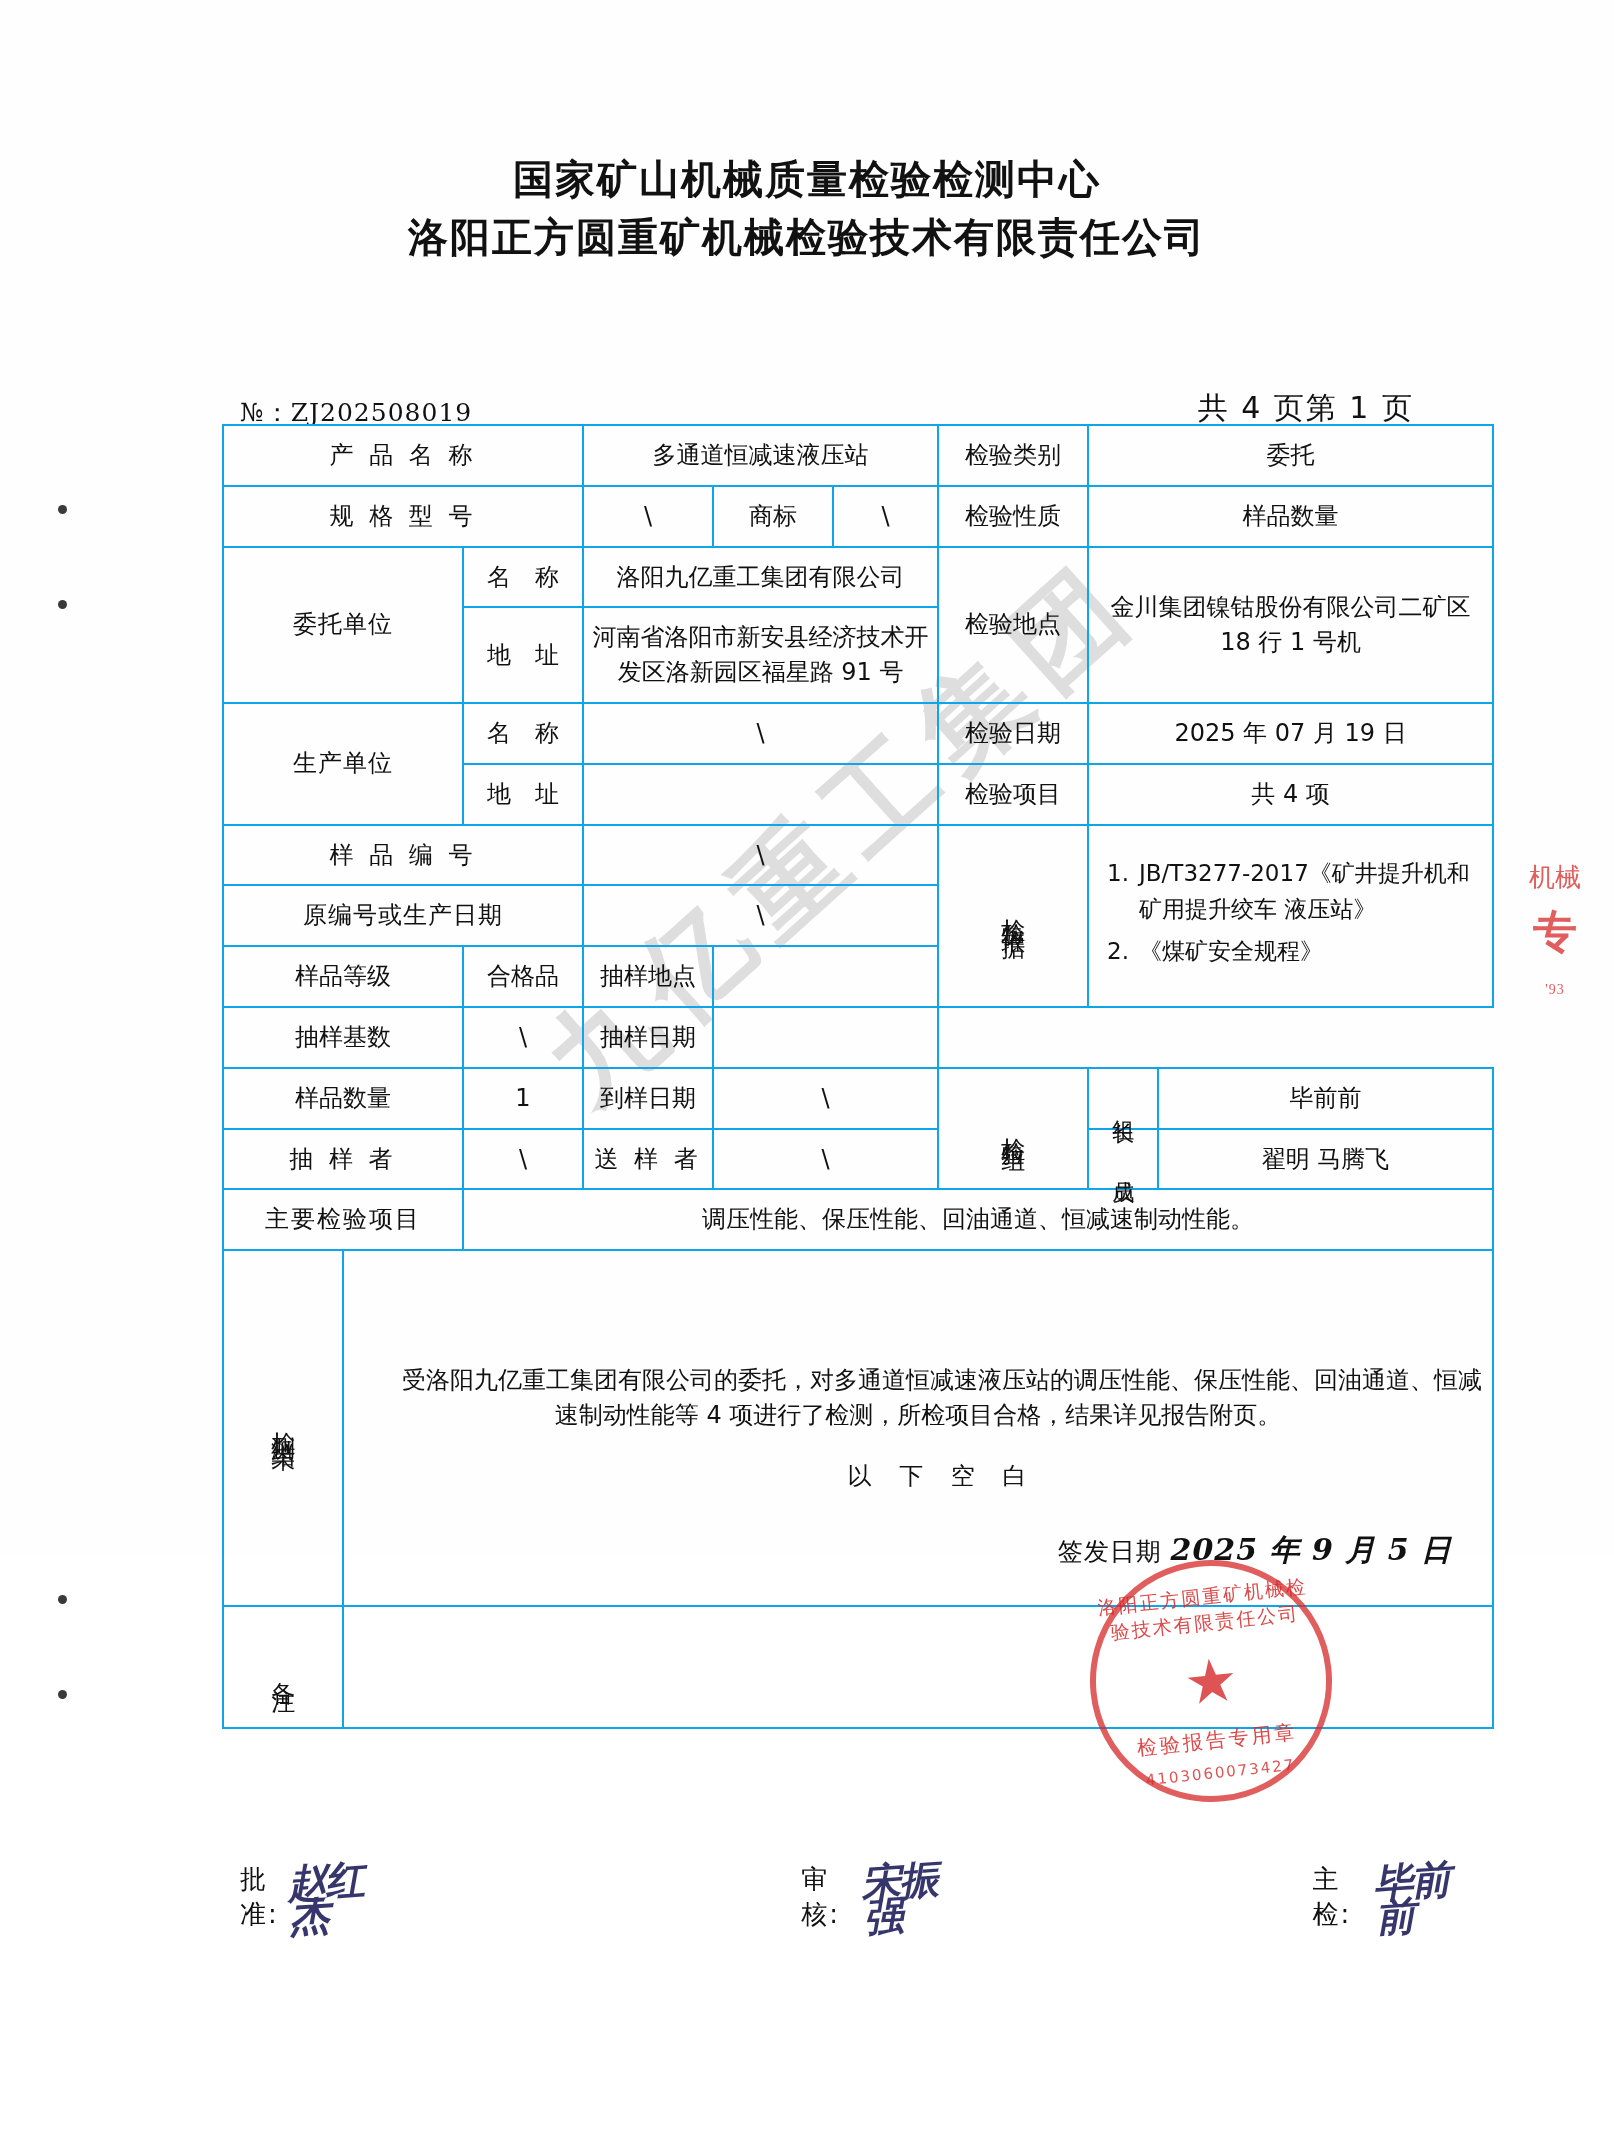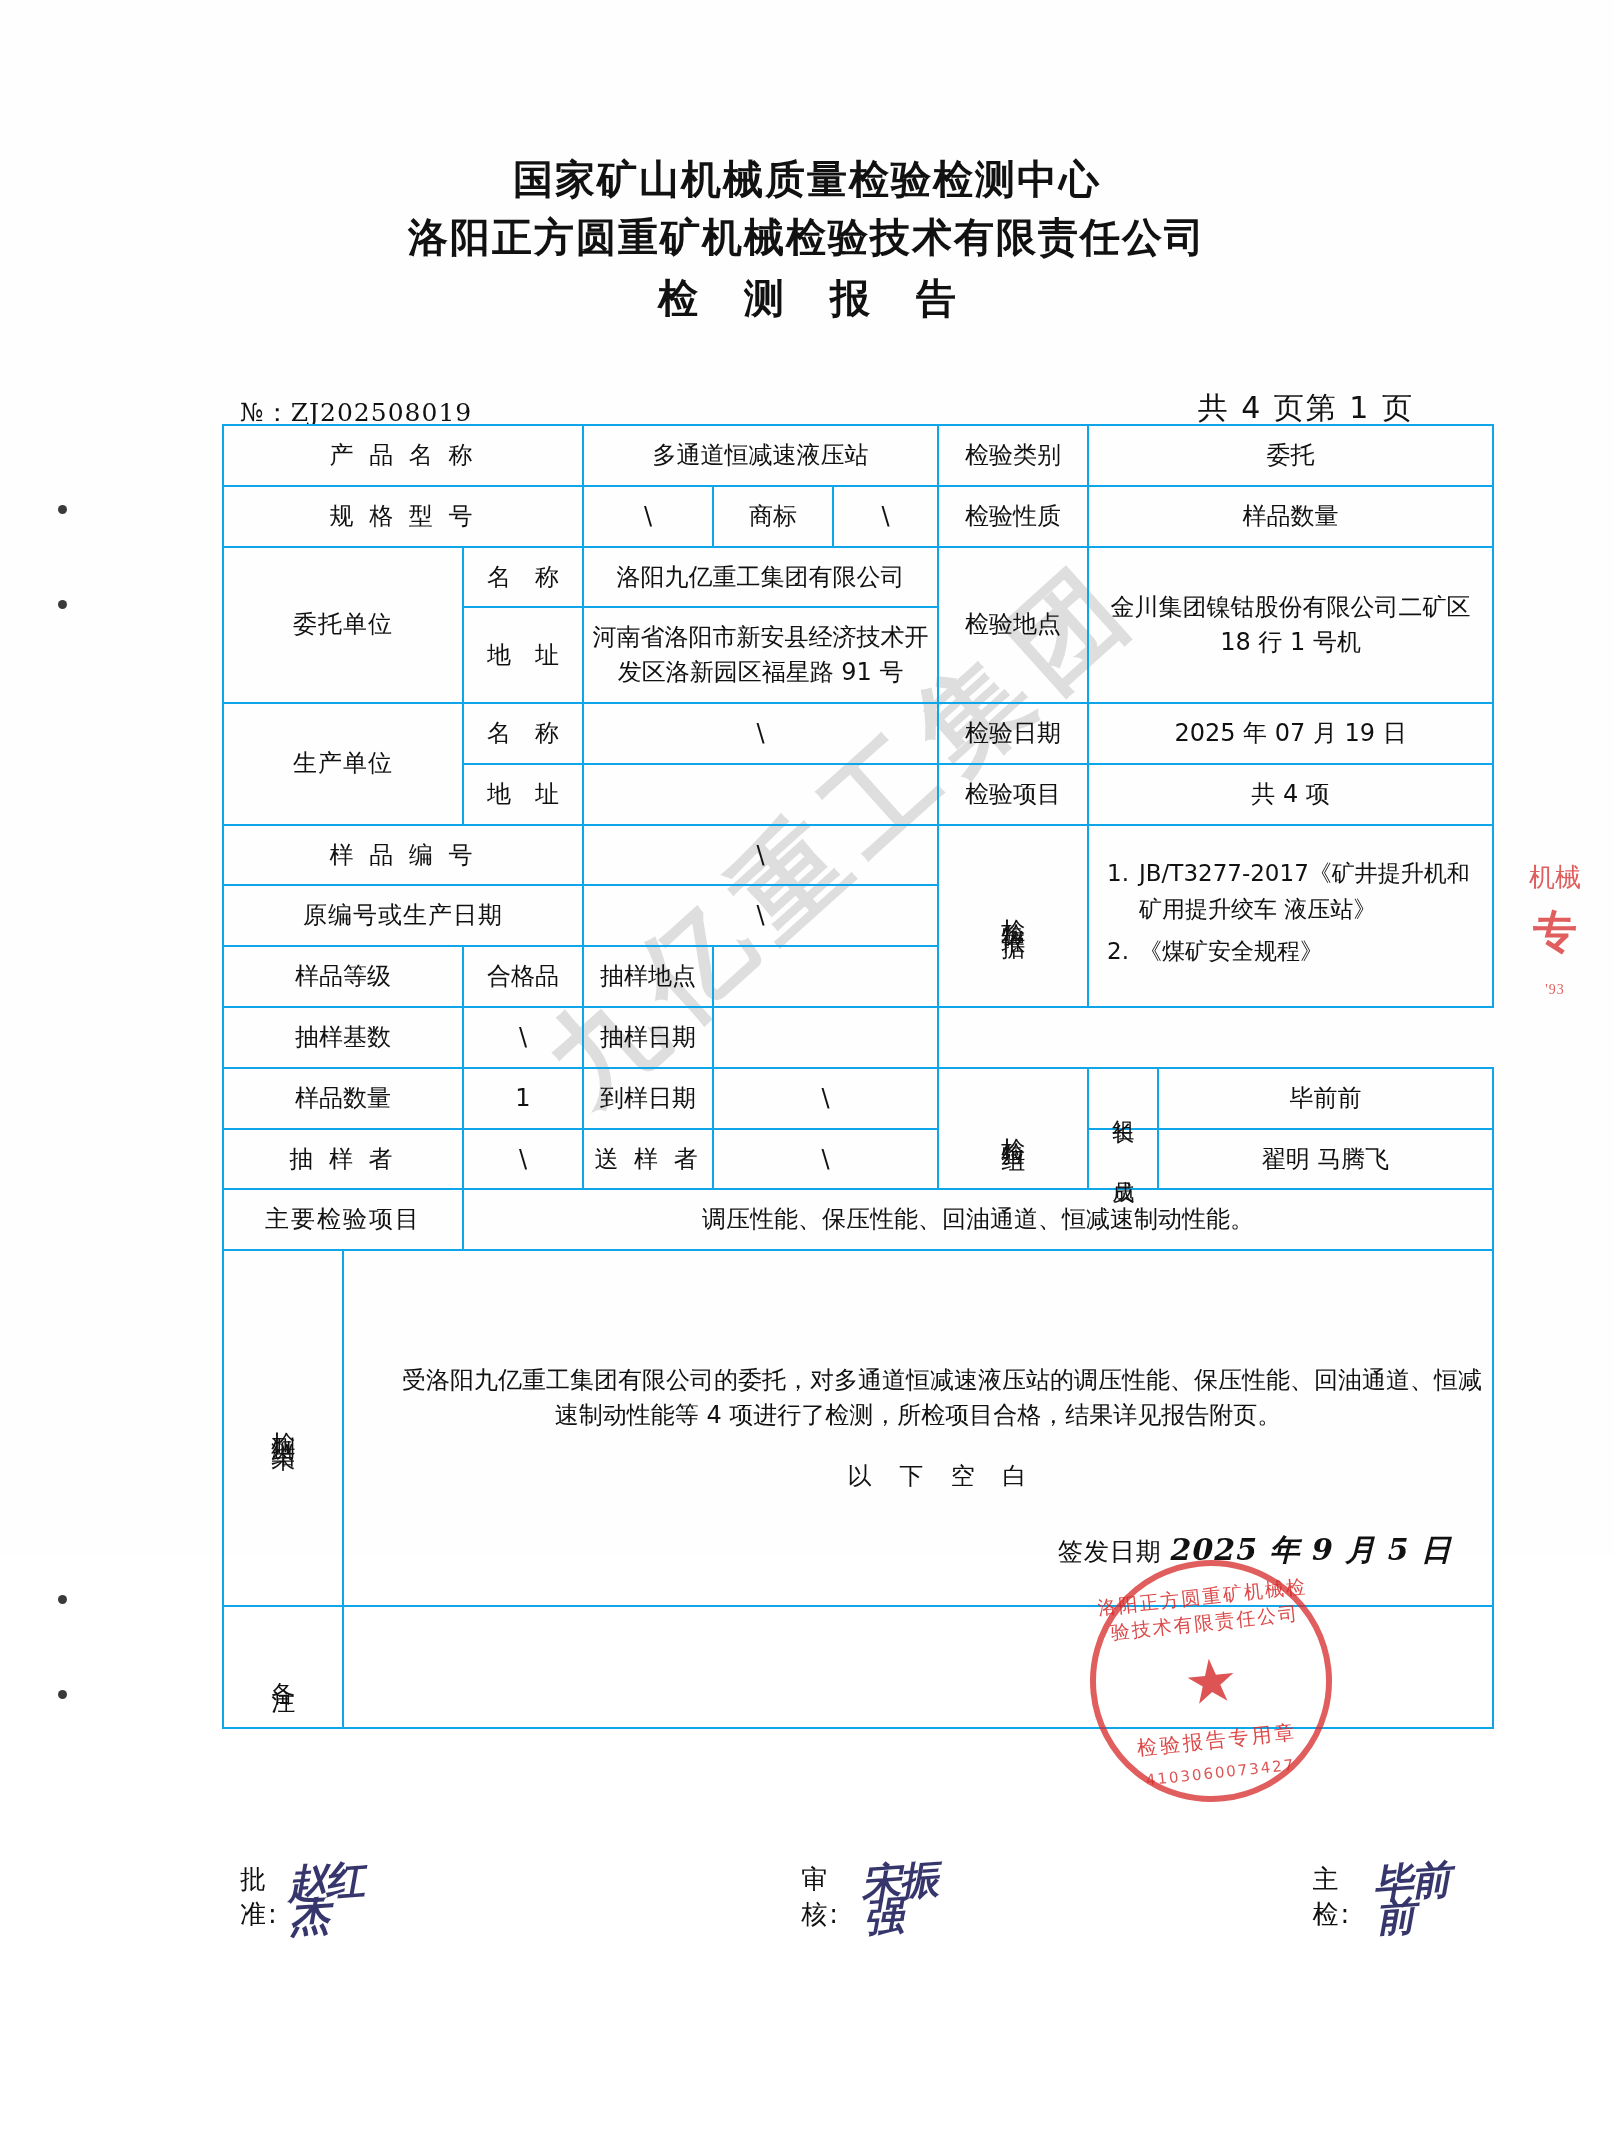--- a/index.html
+++ b/index.html
@@ -268,21 +268,20 @@
 <div class="page">
 
   <div class="punch" style="top:505px;"></div>
   <div class="punch" style="top:600px;"></div>
   <div class="punch" style="top:1595px;"></div>
   <div class="punch" style="top:1690px;"></div>
 
   <div class="header">
     <div class="title-line1">国家矿山机械质量检验检测中心</div>
     <div class="title-line2">洛阳正方圆重矿机械检验技术有限责任公司</div>
-    <div class="title-line3">检 测 报 告</div>
   </div>
 
   <div class="subhead">
     <div class="report-no">№：ZJ202508019</div>
     <div class="page-count">共 4 页第 1 页</div>
   </div>
 
   <div class="watermark">九亿重工集团</div>
 
   <div class="tbl-wrap">

